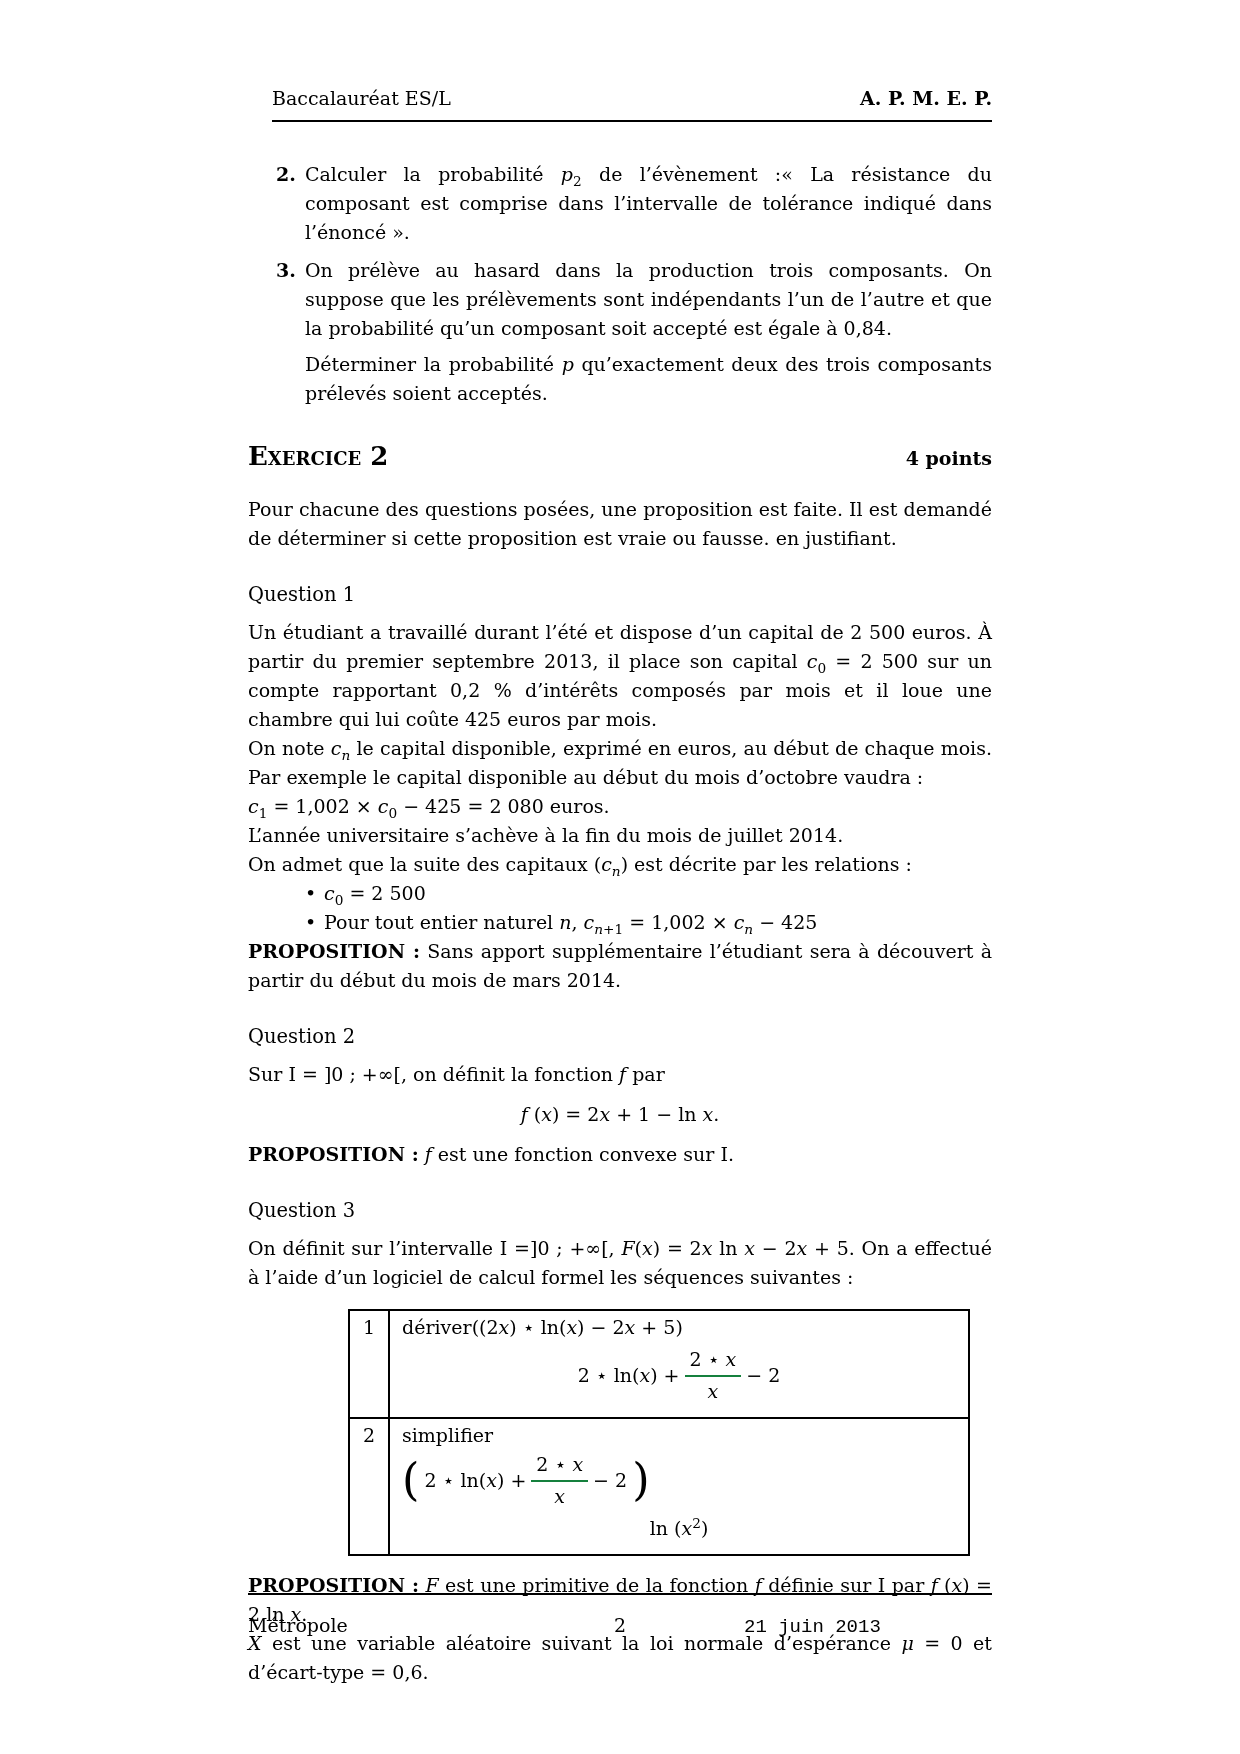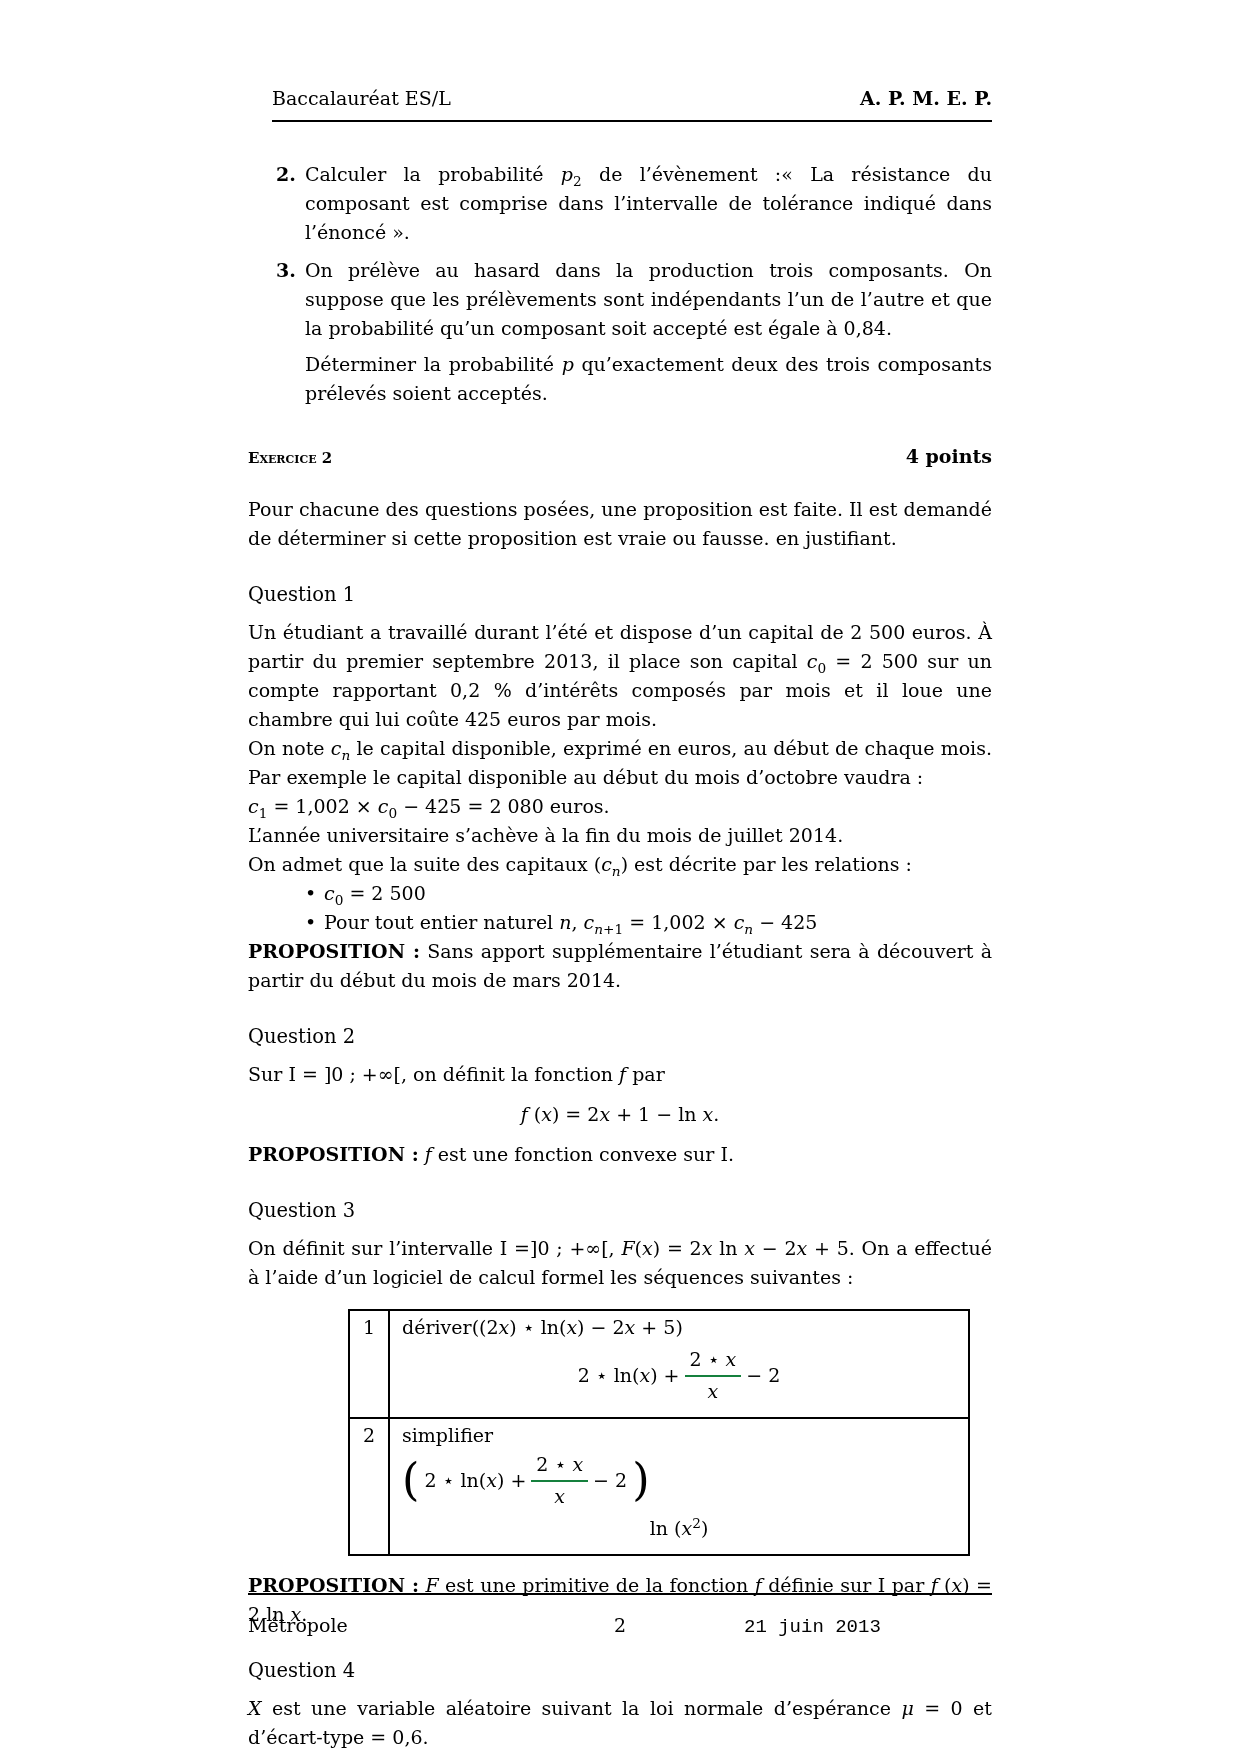--- a/index.html
+++ b/index.html
@@ -20,21 +20,21 @@
   .hdr-right{font-weight:bold;}
   
   .items{margin-top:38px;}
   .list-item{display:flex;margin-bottom:9px;}
   .item-num{width:57px;padding-left:28px;box-sizing:border-box;font-weight:bold;flex:none;}
   .item-body{flex:1;text-align:justify;}
   .item-body p{margin:0;}
   .item-body p + p{margin-top:7px;}
   
   .ex2-head{margin-top:34px;display:flex;justify-content:space-between;align-items:baseline;}
-  .ex-title{font-weight:bold;font-variant:small-caps;font-size:15px;}
+  .ex-title{font-weight:bold;font-variant:small-caps;font-size:26px;}
   .ex-points{font-weight:bold;}
   .ex2-sub{font-weight:bold;}
   .intro{margin:22px 0 0;text-align:justify;}
   
   .qh{font-weight:normal;margin:27px 0 9px;font-size:19.5px;}
   p.just{margin:0;text-align:justify;}
   p.plain{margin:0;}
   .mt12{margin-top:12px;}
   .bullet{display:flex;padding-left:57px;}
   .bdot{width:19px;flex:none;}
@@ -153,21 +153,20 @@
               <span class="paren">)</span>
             </span>
           </div>
           <div class="calc-out">ln (<i>x</i><sup>2</sup>)</div>
         </div>
       </div>
     </div>
 
     <p class="just"><span class="plabel">PROPOSITION :</span> <span><i>F</i> est une primitive de la fonction <i>f</i> définie sur I par <i>f</i> (<i>x</i>) = 2 ln <i>x</i>.</span></p>
 
-    <div class="qh">Question 4</div>
     <p class="just"><i>X</i> est une variable aléatoire suivant la loi normale d’espérance <i>μ</i> = 0 et d’écart-type  = 0,6.</p>
 
   </div>
 
   <div class="doc-footer">
     <span class="fl">Métropole</span>
     <span class="fc">2</span>
     <span class="fr">21 juin 2013</span>
   </div>
 </div>

